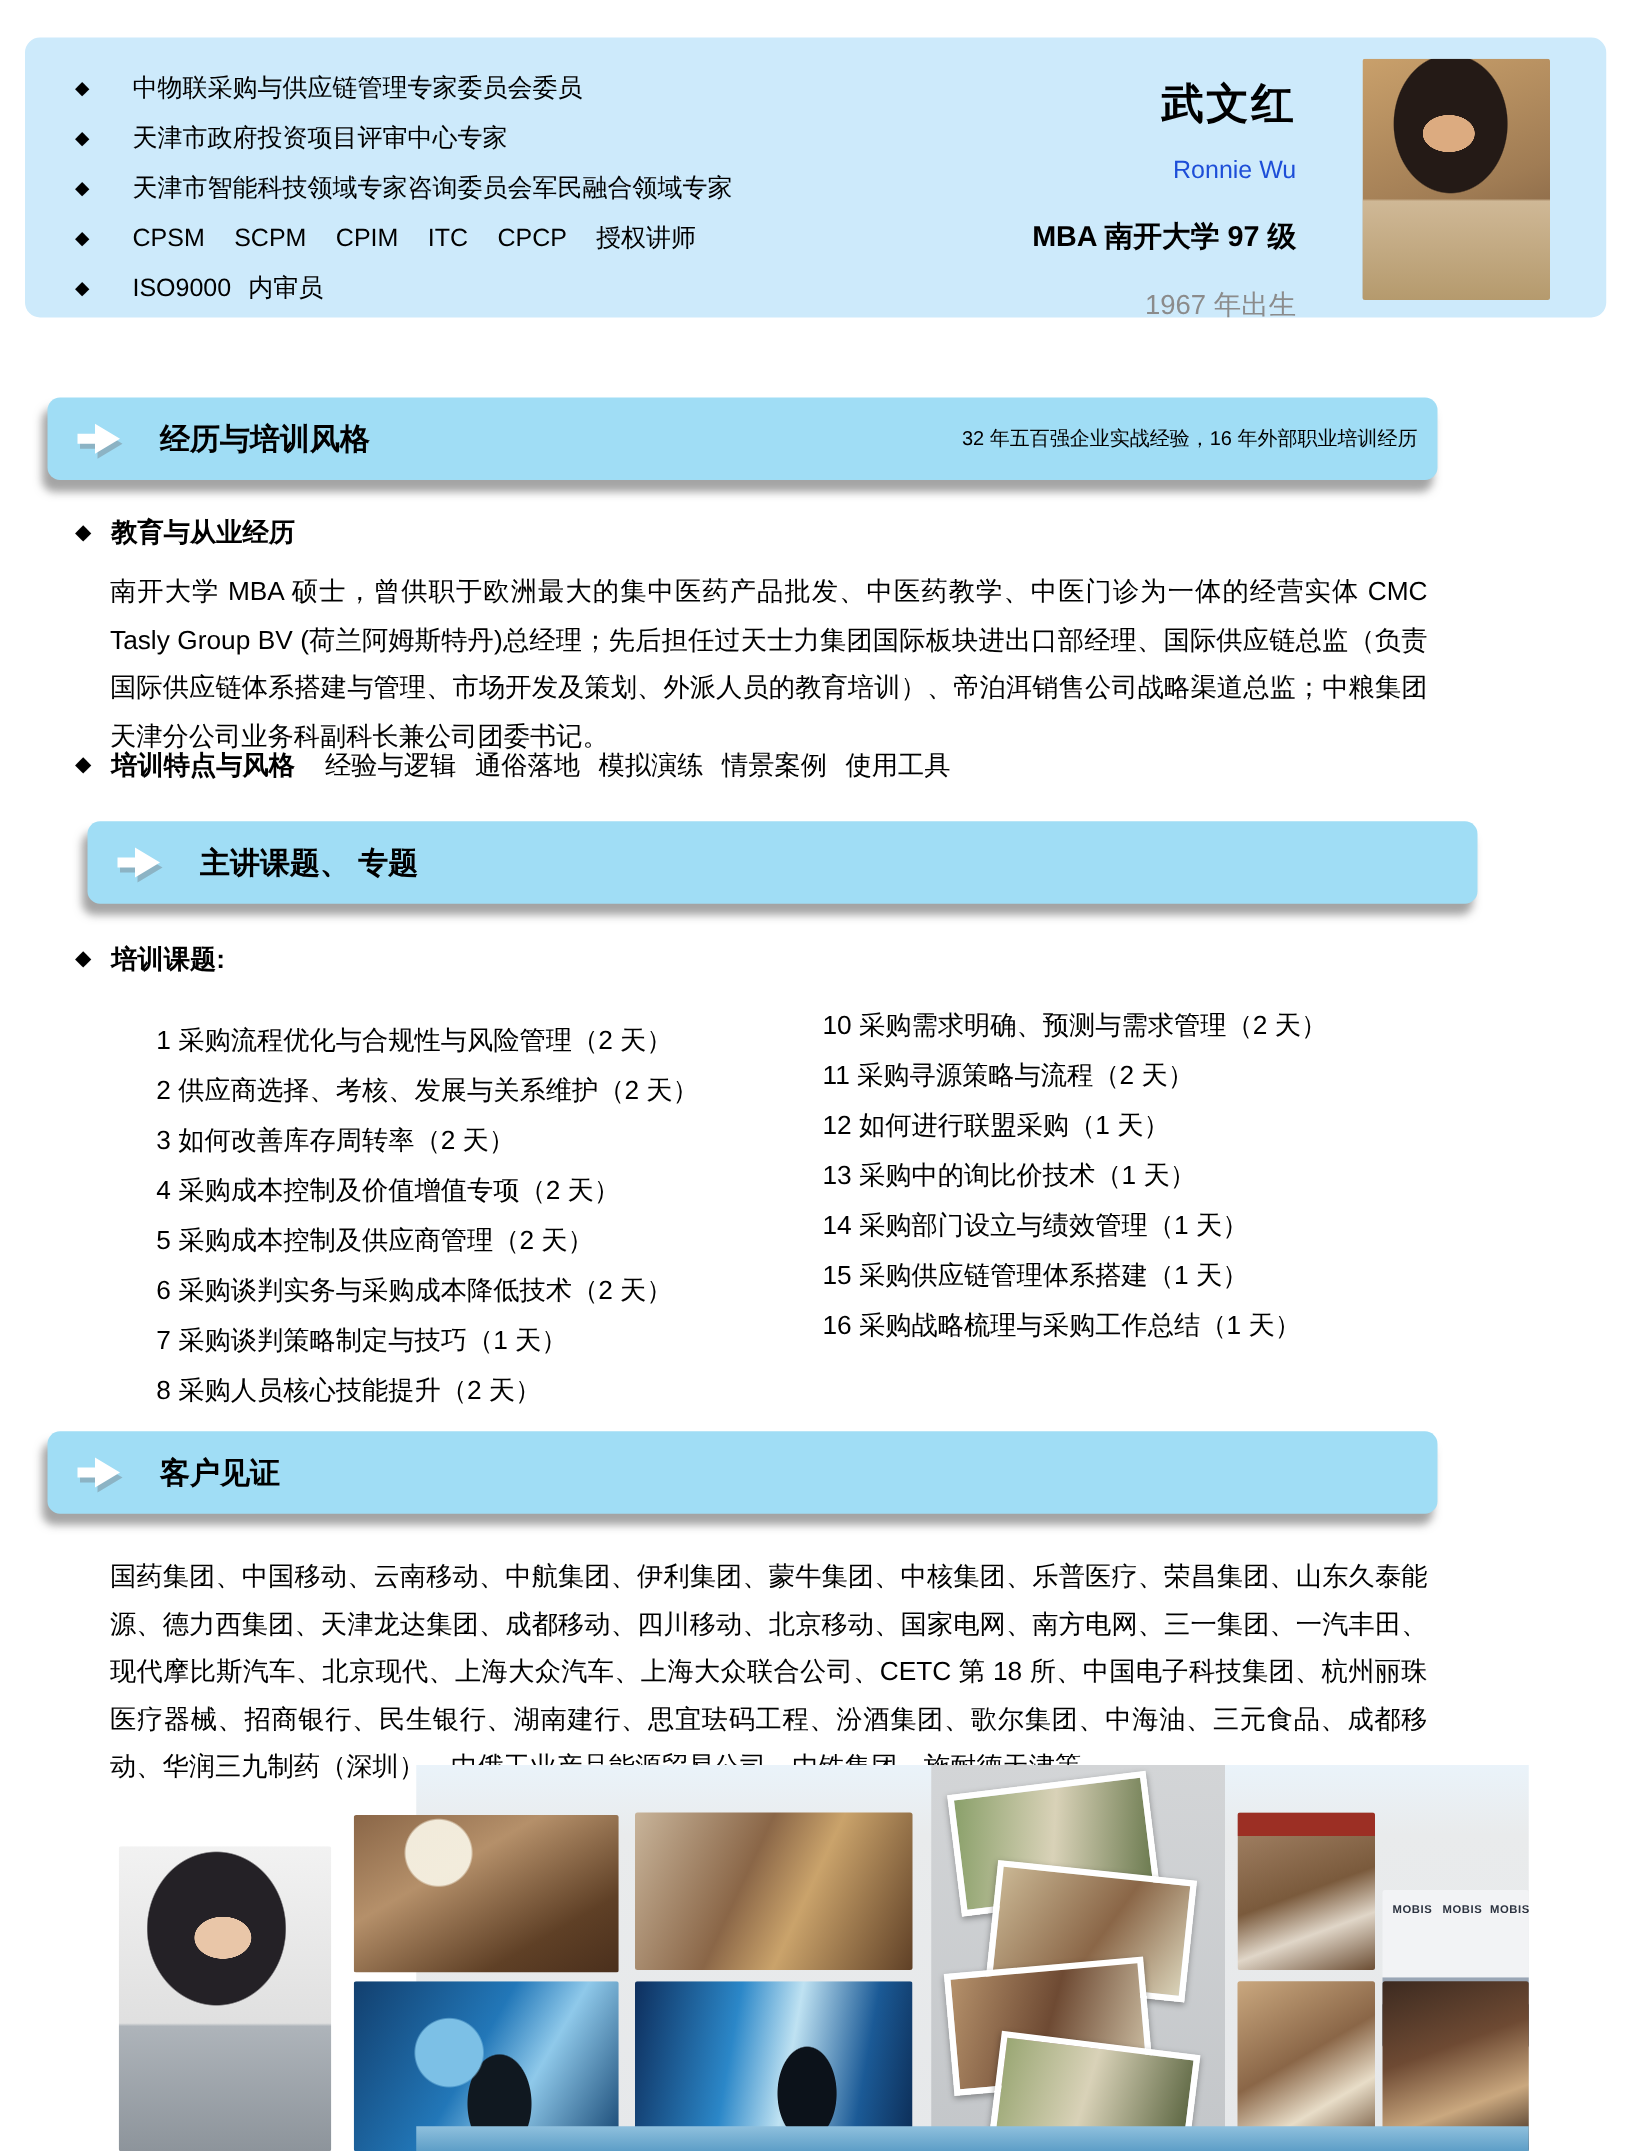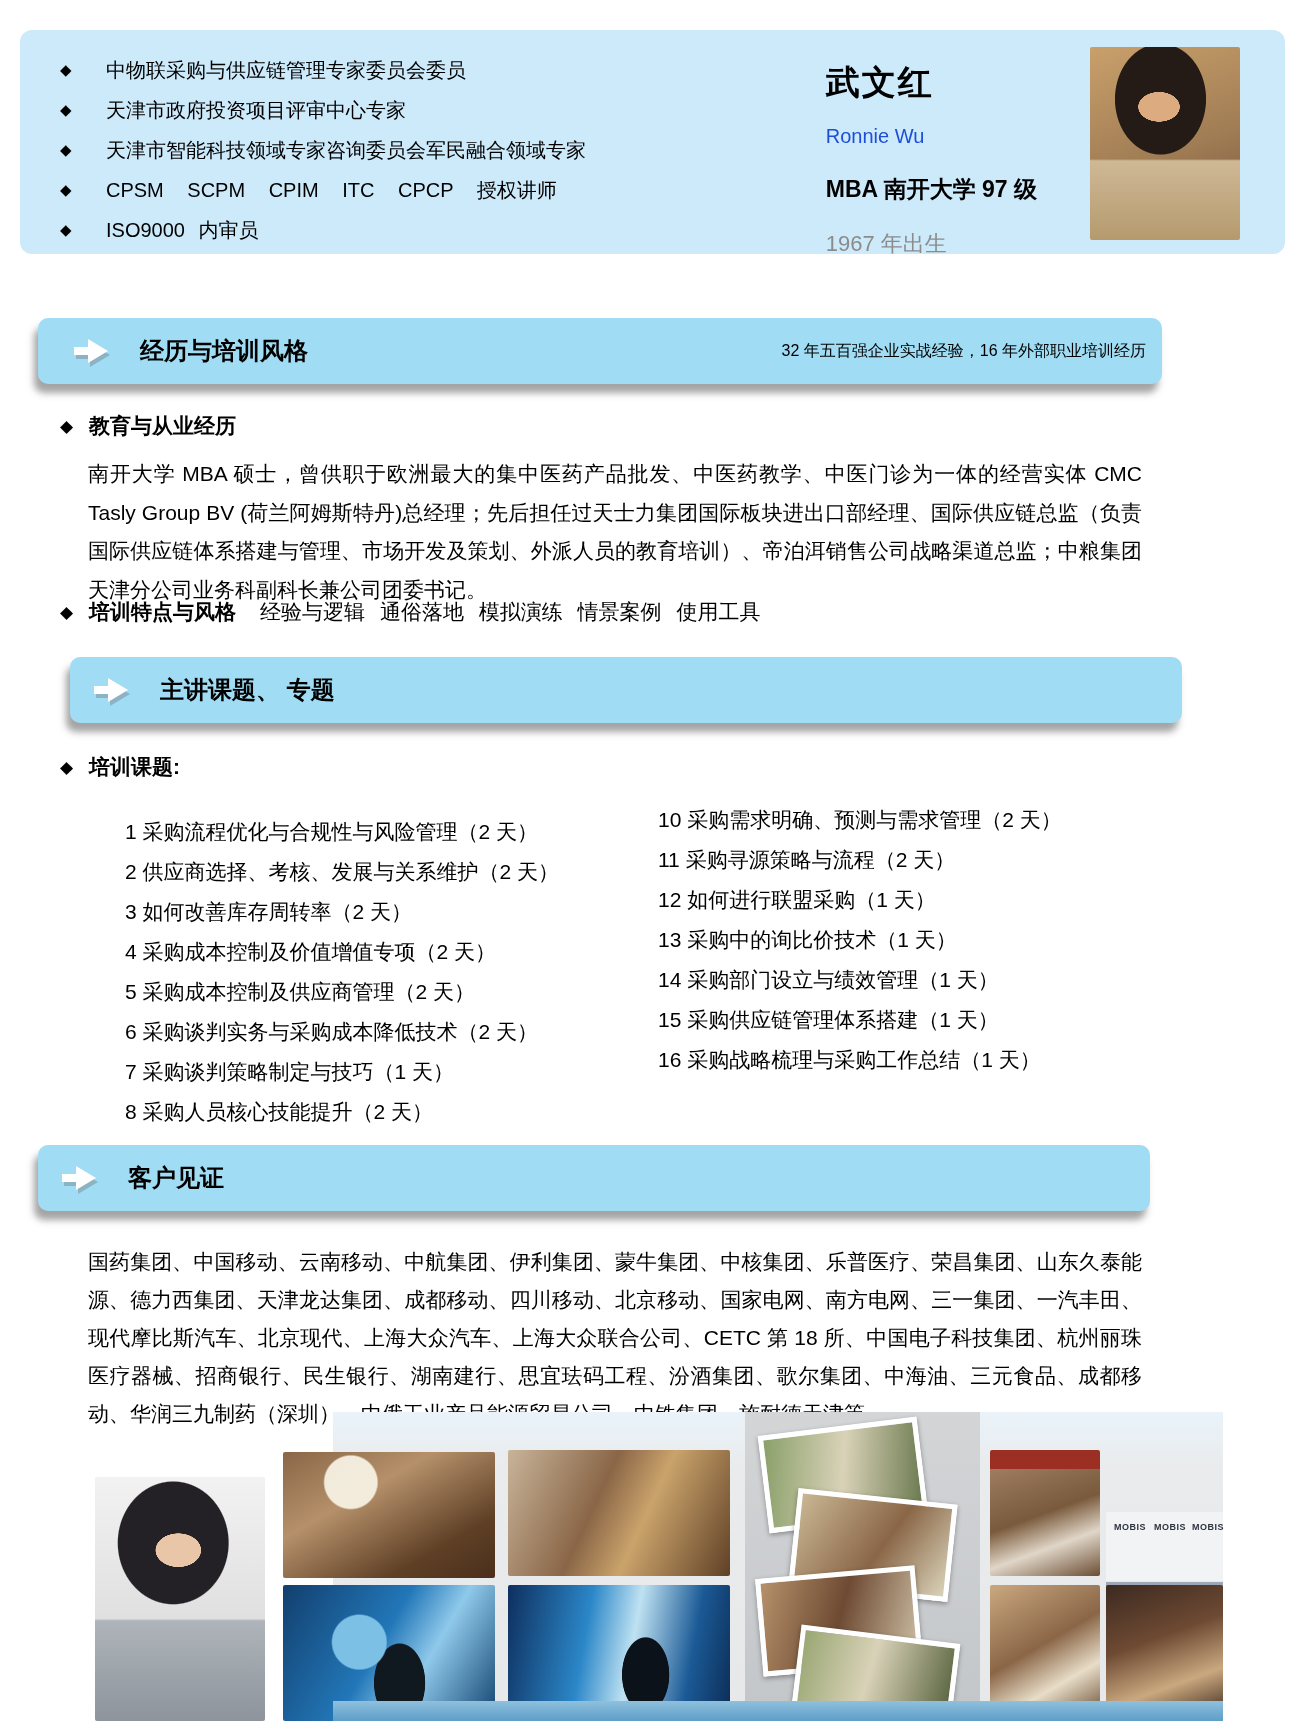--- a/index.html
+++ b/index.html
@@ -8,41 +8,41 @@
 
   
   .header-card{position:absolute;left:20px;top:30px;width:1265px;height:224px;
                background:#cdeafb;border-radius:12px;}
   .credentials{list-style:none;margin:0;padding:0;position:absolute;left:40px;top:20px;}
   .credentials li{display:flex;align-items:center;height:40px;font-size:20px;}
   .credentials .dia{width:46px;font-size:15px;color:#000;}
   .cred-spread-wide{word-spacing:18px;}
   .cred-spread{word-spacing:8px;}
 
-  .profile-info{position:absolute;top:30px;right:248px;}
+  .profile-info{position:absolute;top:30px;right:248px;text-align:right;}
   .trainer-name{font-size:34px;font-weight:700;letter-spacing:2px;}
   .trainer-name-en{font-size:20px;color:#1d4ed8;margin-top:19px;}
   .trainer-edu{font-size:23px;font-weight:700;margin-top:26px;}
   .trainer-birth{font-size:22px;color:#8b8b8b;margin-top:24px;}
 
   .trainer-photo{position:absolute;top:17px;right:45px;width:150px;height:193px;border-radius:2px;
     background:
       radial-gradient(ellipse 21px 15px at 46% 31%, #dcab80 0 98%, transparent 100%),
       radial-gradient(ellipse 46px 56px at 47% 27%, #241a16 0 98%, transparent 100%),
       linear-gradient(180deg, rgba(0,0,0,0) 0 58%, #cfb896 59%, #b59a6d 100%),
       linear-gradient(160deg,#c9a06b 0%,#a07c54 55%,#6f5138 100%);}
 
   
   .banner{position:absolute;left:38px;width:1112px;height:66px;background:#a0ddf5;
           border-radius:10px;box-shadow:-4px 9px 7px rgba(90,90,90,.55);
           display:flex;align-items:center;}
   .banner .arrow{width:44px;height:34px;margin-left:20px;flex:0 0 auto;}
   .banner-title{font-size:24px;font-weight:700;margin-left:26px;}
   .banner-note{margin-left:auto;margin-right:16px;font-size:16px;font-weight:400;}
-  .banner-1{top:318px;padding-left:12px;}
+  .banner-1{top:318px;}
   .banner-2{top:657px;margin-left:32px;}
   .banner-3{top:1145px;}
 
   
   .sec-head{position:absolute;display:flex;align-items:center;font-size:21px;}
   .sec-head .dia{font-size:17px;margin-right:16px;}
   .sec-head .head-txt{font-weight:700;}
   .edu-head{left:60px;top:412px;}
   .edu-para{position:absolute;left:88px;top:434px;width:1054px;font-size:21px;
             line-height:38.5px;text-align:justify;}

